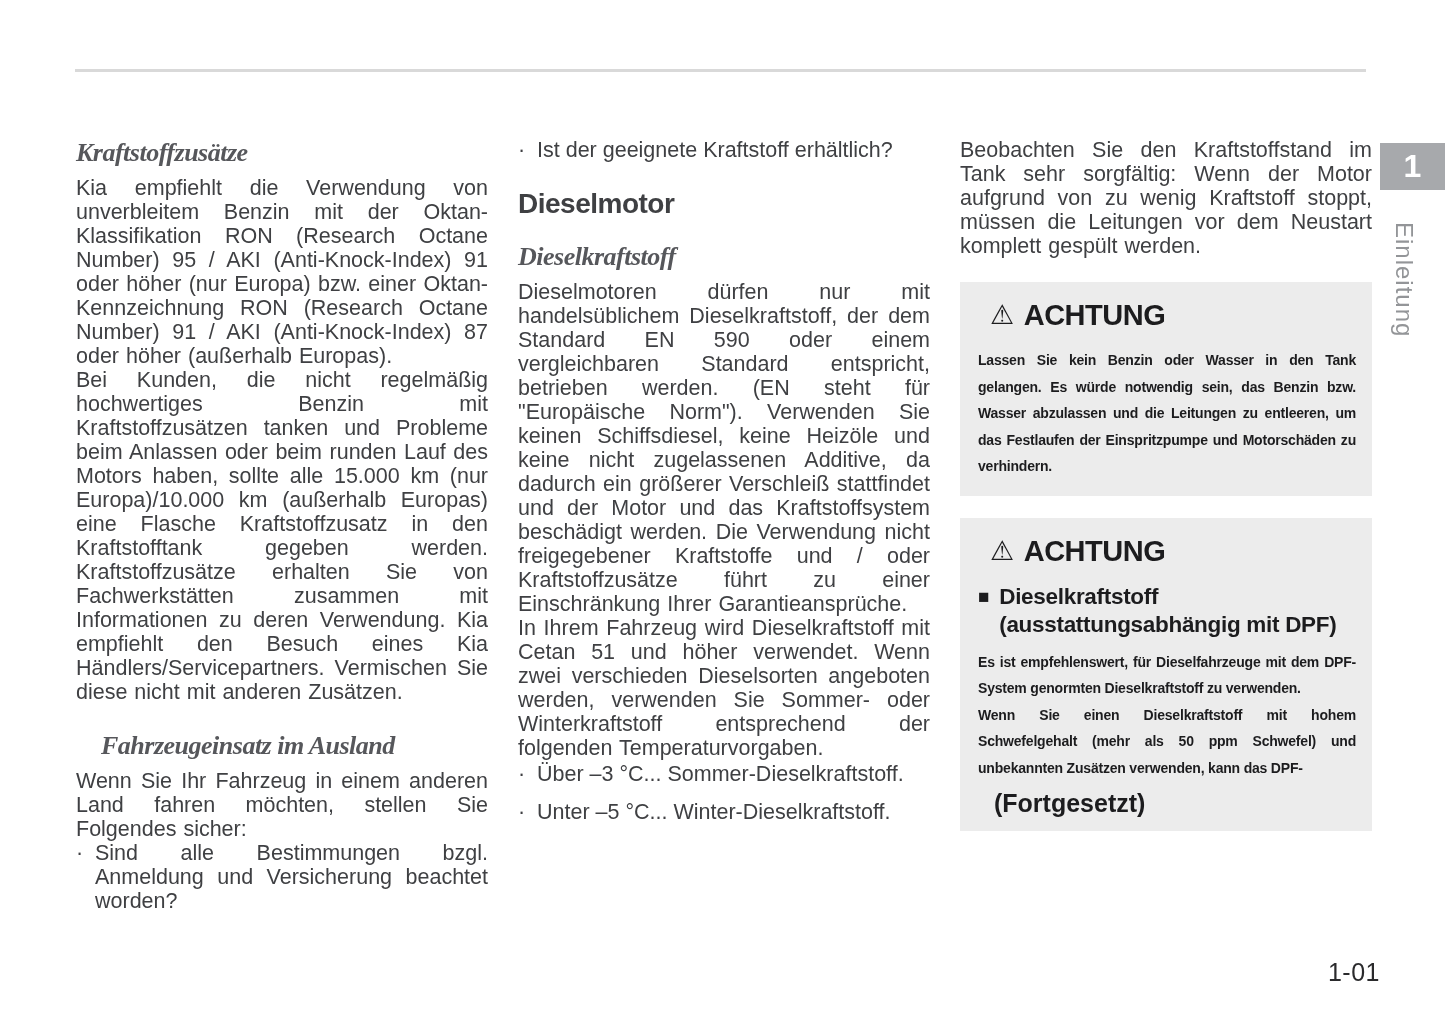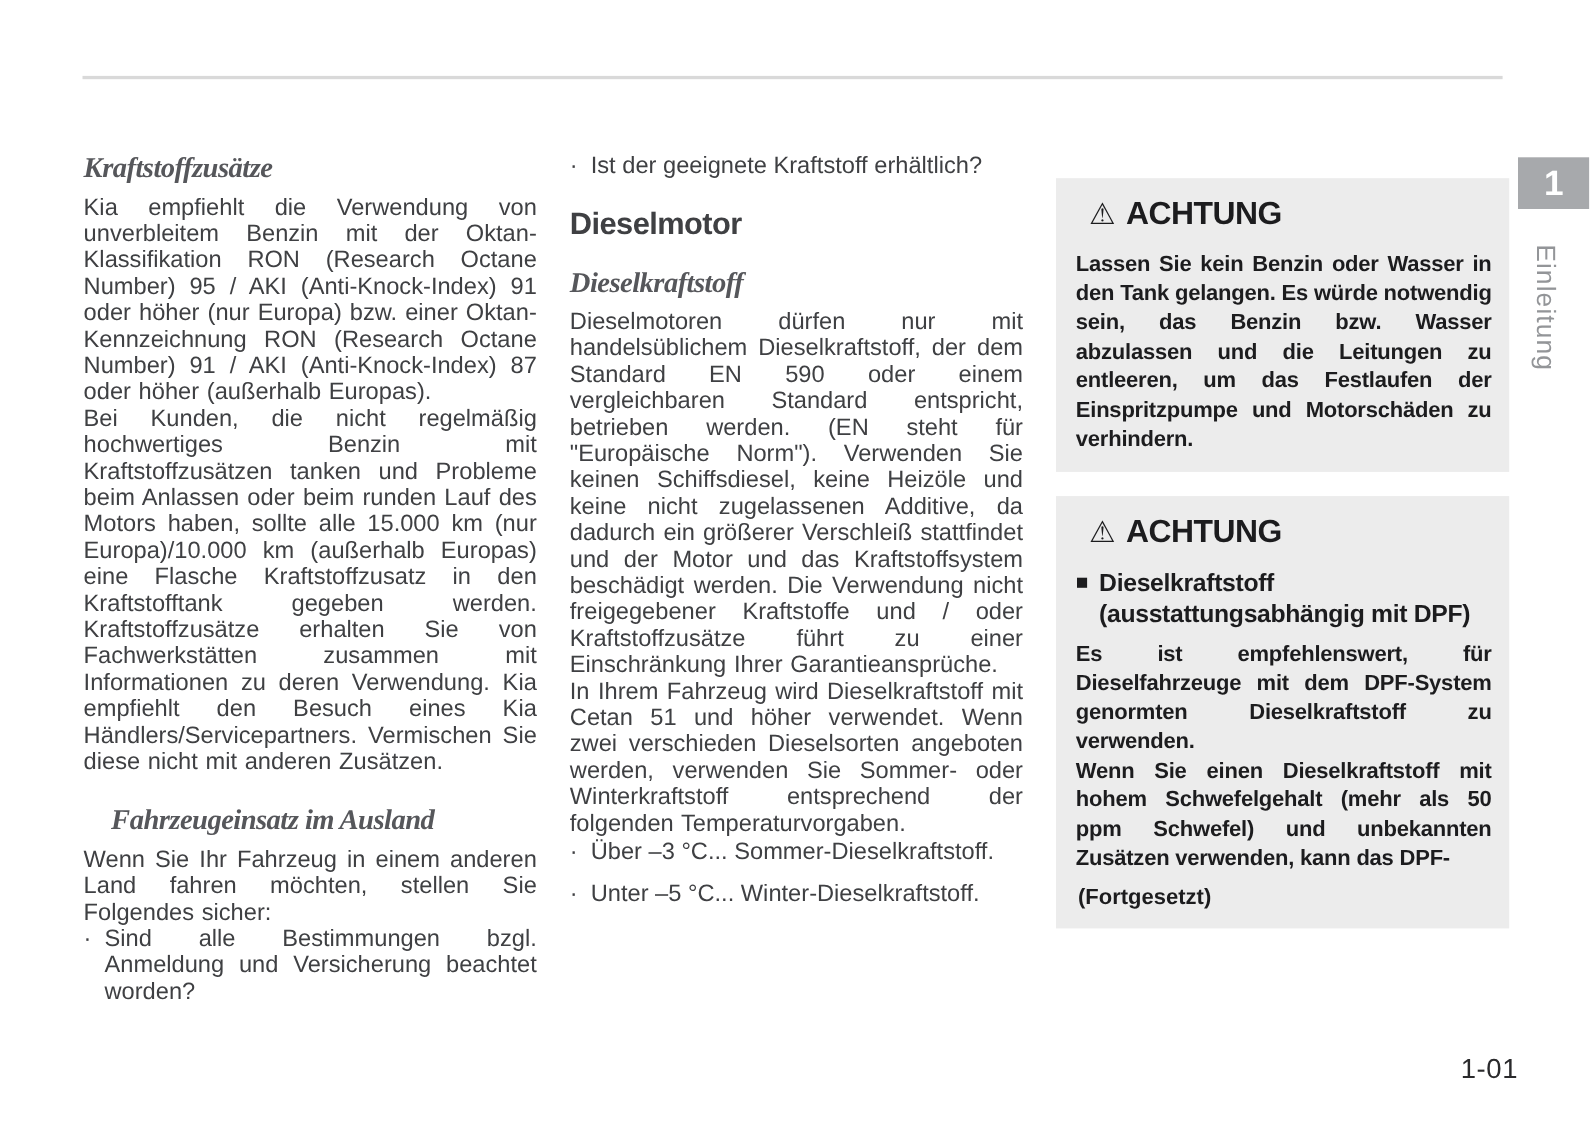--- a/index.html
+++ b/index.html
@@ -36,30 +36,30 @@
     background:var(--caution_bg); margin-top:24px; padding:17px 16px 16px 16px;
     color:var(--caution_text);
   }
   .caution + .caution, .caution.second{margin-top:22px;}
   .caution-title{
     display:flex; align-items:center; gap:10px; font-weight:bold; font-size:29px;
     line-height:32px; color:var(--caution_text); margin:0 0 16px 14px; letter-spacing:-0.5px;
   }
   .caution-title .warn{font-weight:normal; font-size:27px; line-height:30px;}
   .caution-body{
-    font-weight:bold; font-size:20px; line-height:26.5px; text-align:justify;
+    font-weight:bold; font-size:14px; line-height:26.5px; text-align:justify;
     margin:0 0 0 2px; letter-spacing:-0.2px;
   }
   .caution-sub{
     display:flex; gap:10px; font-weight:bold; font-size:22.5px; line-height:28px;
     margin:0 0 10px 2px; letter-spacing:-0.3px;
   }
   .caution-sub .sq{flex:0 0 auto; font-size:19px; line-height:28px;}
   .caution-sub .sub-text{flex:1 1 auto; text-align:justify;}
-  .continued{font-weight:bold; font-size:20px; margin-top:10px; margin-left:4px;}
+  .continued{font-weight:bold; font-size:25px; margin-top:10px; margin-left:18px;}
   .chapter-tab{
     position:absolute; left:1380px; top:143px; width:65px; height:47px;
     background:var(--tab_bg); color:var(--tab_text); display:flex;
     align-items:center; justify-content:center; font-weight:bold; font-size:32px;
   }
   .side-label{
     position:absolute; left:1390px; top:222px; writing-mode:vertical-rl;
     color:var(--side_label); font-size:24px; letter-spacing:1px;
   }
   .page-number{
@@ -99,20 +99,21 @@
       <span class="marker">·</span>
       <span class="li-text">Über –3 °C... Sommer-Dieselkraftstoff.</span>
     </div>
     <div class="li">
       <span class="marker">·</span>
       <span class="li-text">Unter –5 °C... Winter-Dieselkraftstoff.</span>
     </div>
   </div>
 
   <div class="col col-right">
+    <p class="para">Beobachten Sie den Kraftstoffstand im Tank sehr sorgfältig: Wenn der Motor aufgrund von zu wenig Kraftstoff stoppt, müssen die Leitungen vor dem Neustart komplett gespült werden.</p>
 
     <div class="caution">
       <div class="caution-title">
         <span class="warn">⚠</span>
         <span>ACHTUNG</span>
       </div>
       <p class="caution-body">Lassen Sie kein Benzin oder Wasser in den Tank gelangen. Es würde notwendig sein, das Benzin bzw. Wasser abzulassen und die Leitungen zu entleeren, um das Festlaufen der Einspritzpumpe und Motorschäden zu verhindern.</p>
     </div>
 
     <div class="caution second">

